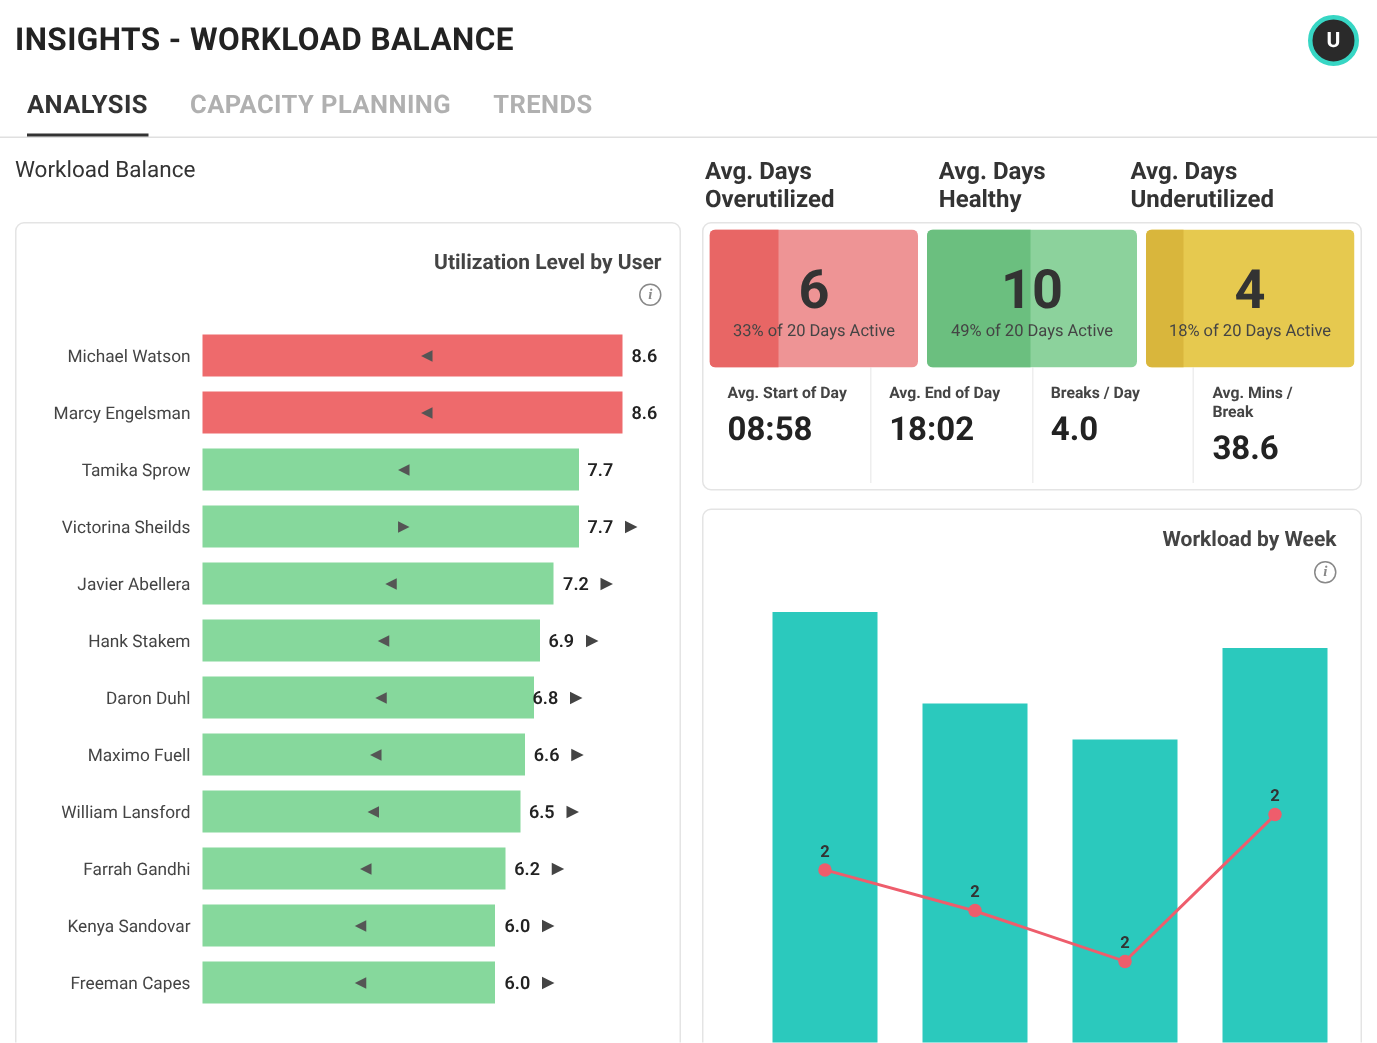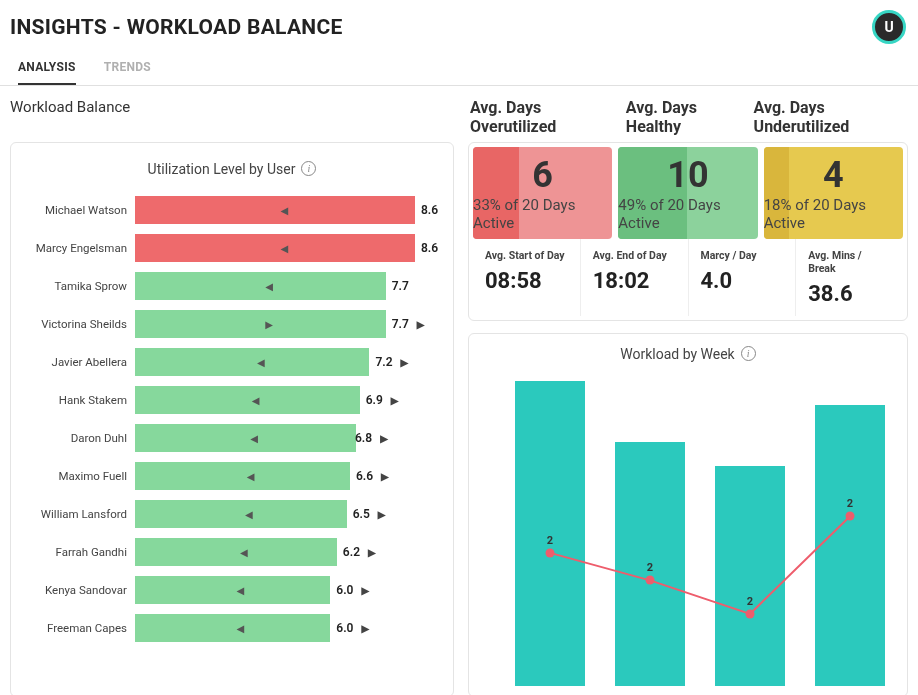--- a/index.html
+++ b/index.html
@@ -1,45 +1,45 @@
 <!DOCTYPE html>
 <html><head>
 <meta charset="utf-8">
 <style>
 *{box-sizing:border-box;margin:0;padding:0;}
 body{font-family:-apple-system,BlinkMacSystemFont,"Segoe UI",Roboto,Arial,sans-serif;background:#fff;width:918px;height:695px;overflow:hidden;color:#333;}
 .header{display:flex;align-items:center;justify-content:space-between;padding:10px 12px 6px 10px;}
 .header h1{font-size:21px;font-weight:700;letter-spacing:0.3px;color:#222;}
 .avatar{width:34px;height:34px;border-radius:50%;background:#2a2a2a;display:flex;align-items:center;justify-content:center;color:#fff;font-weight:700;font-size:14px;border:3px solid #37d6c4;}
 .tabbar{display:flex;gap:28px;padding:0 18px;border-bottom:1px solid #e0e0e0;}
-.tab{padding:10px 0 9px 0;font-size:12px;font-weight:700;color:#b0b0b0;letter-spacing:0.3px;cursor:pointer;border-bottom:2px solid transparent;}
+.tab{padding:10px 0 9px 0;font-size:17px;font-weight:700;color:#b0b0b0;letter-spacing:0.3px;cursor:pointer;border-bottom:2px solid transparent;}
 .tab.active{color:#333;border-bottom:2px solid #333;}
 .subtitles{display:flex;padding:12px 10px 6px 10px;gap:10px;}
 .subtitles .left{flex:0 0 450px;font-size:15px;font-weight:400;}
 .subtitles .right{flex:1;display:flex;justify-content:space-between;font-size:16px;font-weight:700;gap:10px;}
 .content{display:flex;gap:14px;padding:0 10px;}
 .card{border:1px solid #e4e4e4;border-radius:6px;background:#fff;}
 .leftcol{flex:0 0 444px;padding:18px 12px 10px 12px;}
 .rightcol{flex:1;display:flex;flex-direction:column;gap:12px;}
-.chart-title{text-align:center;font-size:14px;font-weight:400;color:#444;margin-bottom:14px;display:flex;align-items:flex-start;justify-content:center;gap:6px;}
+.chart-title{text-align:center;font-size:14px;font-weight:700;color:#444;margin-bottom:14px;display:flex;align-items:flex-end;justify-content:center;gap:6px;flex-direction:column;}
 .info-icon{display:inline-flex;width:15px;height:15px;border:1.2px solid #888;border-radius:50%;align-items:center;justify-content:center;font-size:10px;color:#888;font-style:italic;font-family:Georgia,serif;}
 .bar-row{display:flex;align-items:center;height:38px;font-size:11.5px;}
 .bar-name{flex:0 0 112px;text-align:right;padding-right:8px;color:#444;}
 .bar-track{flex:0 0 280px;position:relative;height:28px;}
 .bar-fill{height:28px;position:absolute;left:0;top:0;}
 .bar-fill.red{background:#ee6a6c;}
 .bar-fill.green{background:#86d89c;}
 .bar-arrow{position:absolute;top:50%;transform:translateY(-50%);color:#555;font-size:10px;}
 .bar-val{position:absolute;left:100%;margin-left:6px;top:50%;transform:translateY(-50%);font-size:12px;font-weight:600;color:#222;display:flex;align-items:center;gap:8px;}
 .kpi-row{display:flex;gap:6px;padding:4px 4px 0 4px;}
 .kpi{flex:1;height:92px;border-radius:4px;position:relative;overflow:hidden;display:flex;flex-direction:column;align-items:center;justify-content:center;}
 .kpi .shade{position:absolute;inset:0;}
 .kpi .darker{position:absolute;left:0;top:0;bottom:0;}
 .kpi-num{font-size:36px;font-weight:700;color:#333;position:relative;z-index:1;}
-.kpi-sub{font-size:15px;color:#444;position:relative;z-index:1;}
+.kpi-sub{font-size:11px;color:#444;position:relative;z-index:1;}
 .stat-row{display:flex;padding:0 4px 4px 4px;}
 .stat{flex:1;padding:10px 12px;border-right:1px solid #eee;}
 .stat:last-child{border-right:none;}
 .stat-label{font-size:10.5px;font-weight:700;color:#444;}
 .stat-val{font-size:22px;font-weight:700;color:#222;margin-top:6px;}
 .weekly{padding:12px 16px 10px 16px;flex:1;}
 .weekly-chart{position:relative;height:310px;margin-top:8px;}
 .wbar{position:absolute;bottom:0;width:70px;background:#2bc9bd;}
 .wpoint{position:absolute;width:9px;height:9px;border-radius:50%;background:#ee5d6c;transform:translate(-50%,-50%);}
 .wlabel{position:absolute;font-size:11px;font-weight:700;color:#333;transform:translate(-50%,-100%);}
@@ -49,20 +49,21 @@
 </head>
 <body>
 
 <div class="header">
   <h1>INSIGHTS - WORKLOAD BALANCE</h1>
   <div class="avatar">U</div>
 </div>
 
 <div class="tabbar">
   <div class="tab active">ANALYSIS</div>
+  <div class="tab">CAPACITY PLANNING</div>
   <div class="tab">TRENDS</div>
 </div>
 
 <div class="subtitles">
   <div class="left">Workload Balance</div>
   <div class="right">
     <span>Avg. Days Overutilized</span>
     <span>Avg. Days Healthy</span>
     <span>Avg. Days Underutilized</span>
   </div>
@@ -233,21 +234,21 @@
       <div class="stat-row">
         <div class="stat">
           <div class="stat-label">Avg. Start of Day</div>
           <div class="stat-val">08:58</div>
         </div>
         <div class="stat">
           <div class="stat-label">Avg. End of Day</div>
           <div class="stat-val">18:02</div>
         </div>
         <div class="stat">
-          <div class="stat-label">Marcy / Day</div>
+          <div class="stat-label">Breaks / Day</div>
           <div class="stat-val">4.0</div>
         </div>
         <div class="stat">
           <div class="stat-label">Avg. Mins / Break</div>
           <div class="stat-val">38.6</div>
         </div>
       </div>
     </div>
 
     <div class="card weekly">

